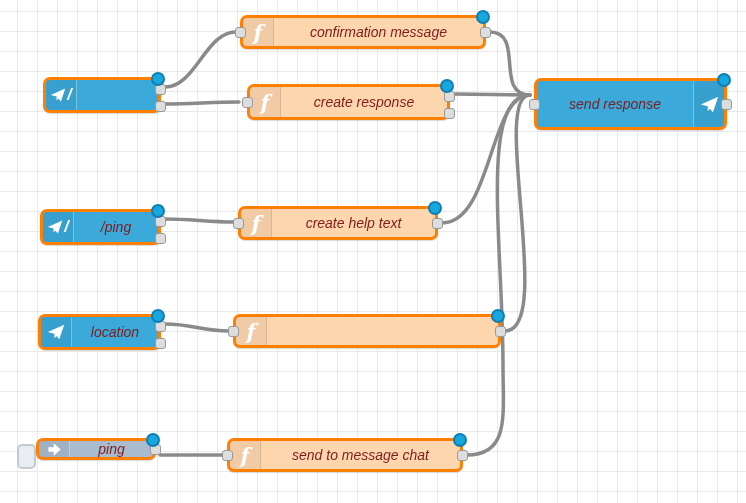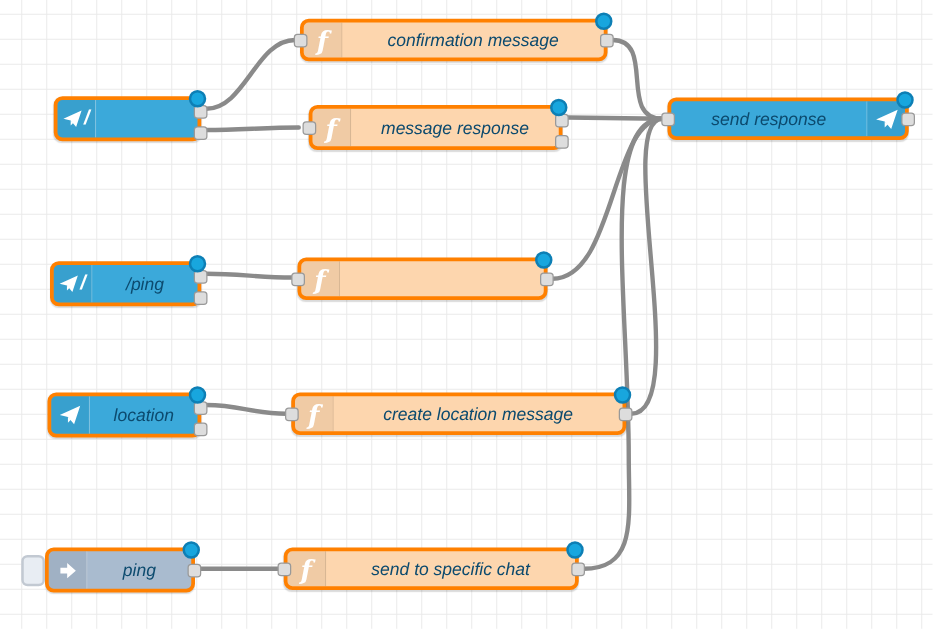--- a/index.html
+++ b/index.html
@@ -19,21 +19,21 @@
   .wires path, .wires line{fill:none;stroke:#8a8a8a;stroke-width:3.5;stroke-linecap:round;}
 
   .node{
     position:absolute;box-sizing:border-box;
     border:3px solid #ff8000;border-radius:7px;
     display:flex;align-items:stretch;
     box-shadow:0 1px 1px rgba(0,0,0,0.15);
   }
   .node .label{
     flex:1;display:flex;align-items:center;justify-content:center;
-    font-size:14px;font-style:italic;color:#0c4a6e;white-space:nowrap;
+    font-size:14px;font-style:italic;color:#7f1d1d;white-space:nowrap;
     padding:0 6px;
   }
   .iconbox{
     width:30px;display:flex;align-items:center;justify-content:center;
     background:rgba(0,0,0,0.05);
   }
   .iconbox.left{border-right:1px solid rgba(255,255,255,0.35);border-radius:4px 0 0 4px;}
   .iconbox.right{border-left:1px solid rgba(255,255,255,0.35);border-radius:0 4px 4px 0;}
   .node.fn .iconbox.left{border-right:1px solid rgba(0,0,0,0.10);}
 
@@ -66,26 +66,26 @@
   }
   .inject-btn{
     position:absolute;left:-22px;top:3px;width:19px;height:25px;box-sizing:border-box;
     background:#e8edf3;border:2px solid #c2c9d2;border-radius:5px;
   }
 
   
   .n-foo{left:43px;top:77px;width:118px;height:36px;}
   .n-conf{left:240px;top:15px;width:246px;height:34px;}
   .n-cresp{left:247px;top:84px;width:203px;height:36px;}
-  .n-sendresp{left:534px;top:78px;width:193px;height:34px;}
+  .n-sendresp{left:534px;top:78px;width:193px;height:52px;}
   .n-help{left:40px;top:209px;width:121px;height:36px;}
   .n-chelp{left:238px;top:206px;width:200px;height:34px;}
   .n-location{left:38px;top:314px;width:123px;height:36px;}
   .n-cloc{left:233px;top:314px;width:268px;height:34px;}
-  .n-ping{left:36px;top:438px;width:120px;height:36px;}
+  .n-ping{left:36px;top:438px;width:120px;height:22px;}
   .n-chat{left:227px;top:438px;width:236px;height:34px;}
 </style>
 </head>
 <body>
 
 <div class="canvas">
 
   <svg class="wires">
     <path d="M165,87 C196,87 205,32 236,32"></path>
     <path d="M165,104 C192,104 212,102 239,102"></path>
@@ -119,21 +119,21 @@
     <span class="label">confirmation message</span>
     <span class="port in mid"></span>
     <span class="port out mid"></span>
     <span class="badge"></span>
   </div>
 
   <div class="node fn n-cresp">
     <div class="iconbox left">
       <span class="ficon">f</span>
     </div>
-    <span class="label">message response</span>
+    <span class="label">create response</span>
     <span class="port in mid"></span>
     <span class="port out p1"></span>
     <span class="port out p2"></span>
     <span class="badge"></span>
   </div>
 
   <div class="node blue n-sendresp">
     <span class="label">send response</span>
     <div class="iconbox right">
       <svg width="19" height="19" viewBox="0 0 22 22">
@@ -157,20 +157,21 @@
     <span class="label">/ping</span>
     <span class="port out p1"></span>
     <span class="port out p2"></span>
     <span class="badge"></span>
   </div>
 
   <div class="node fn n-chelp">
     <div class="iconbox left">
       <span class="ficon">f</span>
     </div>
+    <span class="label">create help text</span>
     <span class="port in mid"></span>
     <span class="port out mid"></span>
     <span class="badge"></span>
   </div>
 
   <div class="node blue n-location">
     <div class="iconbox left">
       <svg width="18" height="18" viewBox="0 0 22 22">
         <polygon points="1,11 21,2 15,20 9,13" fill="#ffffff"></polygon>
         <polygon points="9,13 9,18.5 12,15.5" fill="#ffffff"></polygon>
@@ -179,21 +180,20 @@
     <span class="label">location</span>
     <span class="port out p1"></span>
     <span class="port out p2"></span>
     <span class="badge"></span>
   </div>
 
   <div class="node fn n-cloc">
     <div class="iconbox left">
       <span class="ficon">f</span>
     </div>
-    <span class="label">create location message</span>
     <span class="port in mid"></span>
     <span class="port out mid"></span>
     <span class="badge"></span>
   </div>
 
   <div class="node inject n-ping">
     <span class="inject-btn"></span>
     <div class="iconbox left">
       <svg width="17" height="17" viewBox="0 0 22 22">
         <path d="M3,8 h7 v-5 l9,8 -9,8 v-5 h-7 z" fill="#ffffff"></path>
@@ -201,19 +201,19 @@
     </div>
     <span class="label">ping</span>
     <span class="port out mid"></span>
     <span class="badge"></span>
   </div>
 
   <div class="node fn n-chat">
     <div class="iconbox left">
       <span class="ficon">f</span>
     </div>
-    <span class="label">send to specific chat</span>
+    <span class="label">send to message chat</span>
     <span class="port in mid"></span>
     <span class="port out mid"></span>
     <span class="badge"></span>
   </div>
 
 </div>
 
 </body></html>

